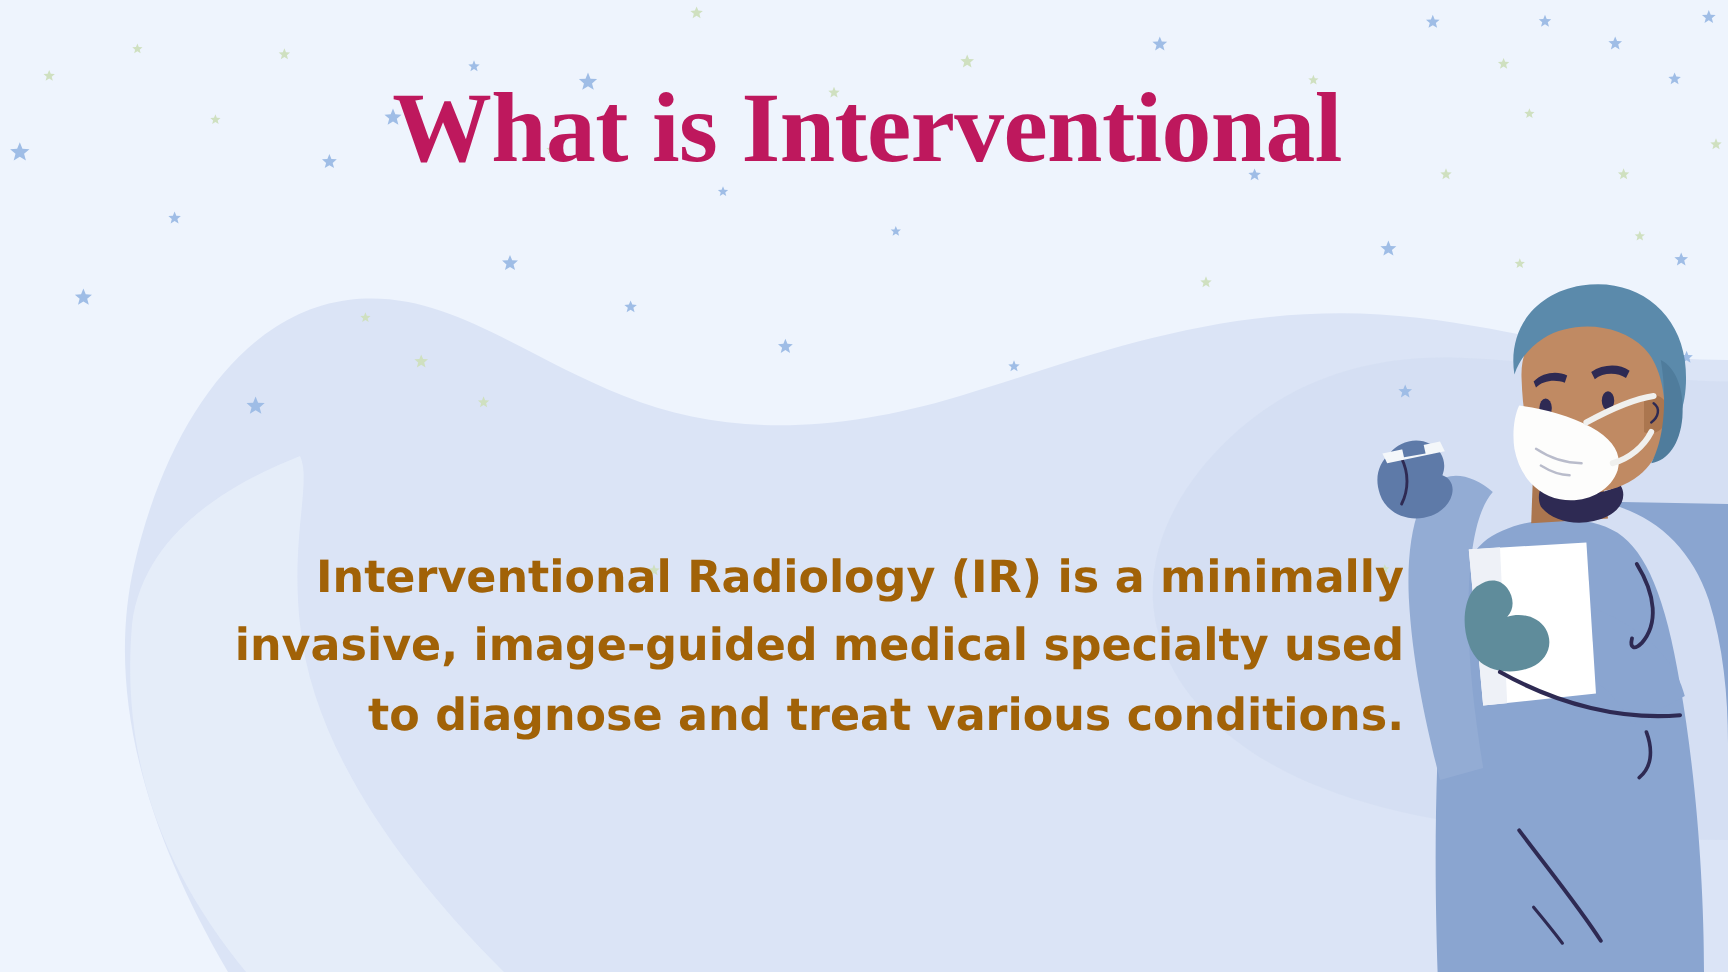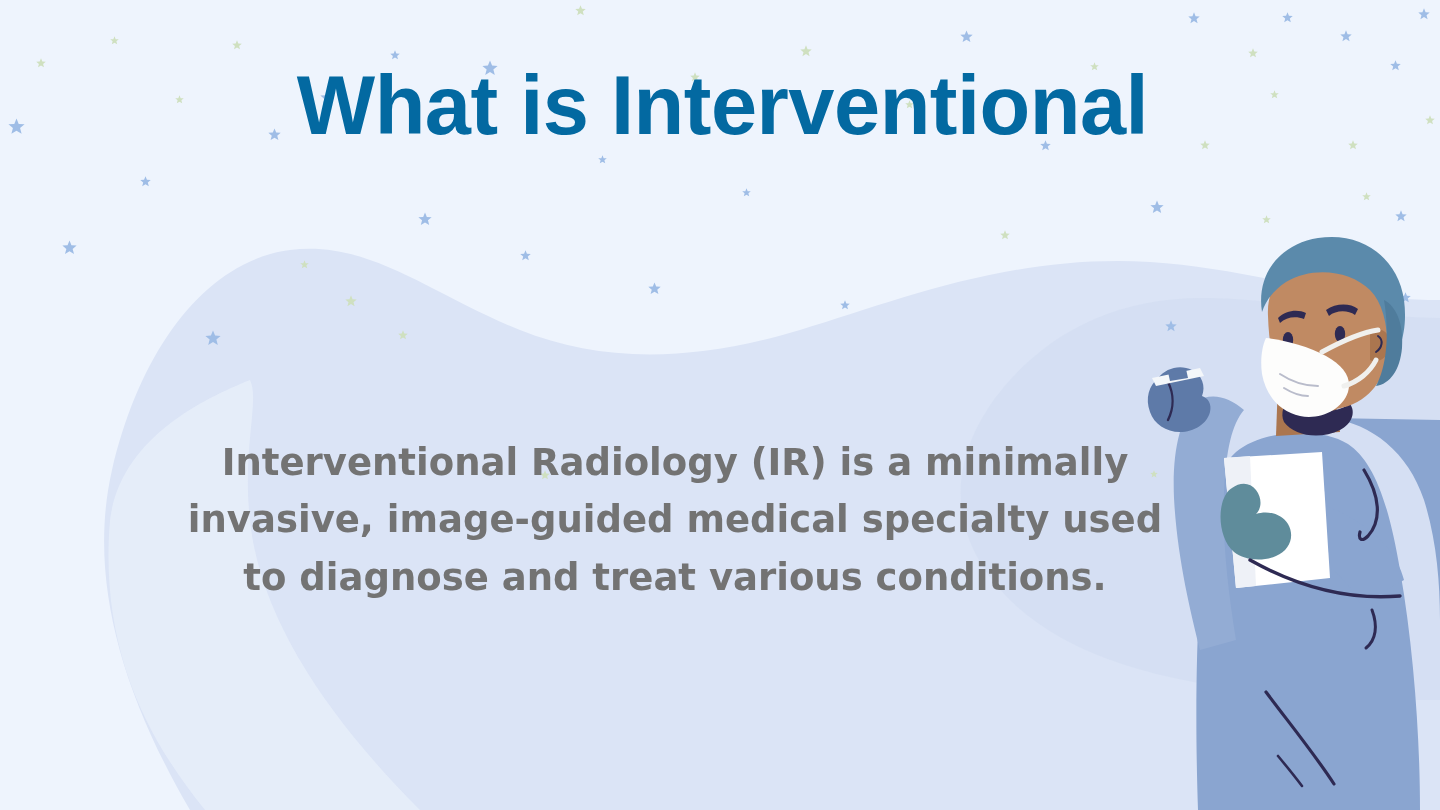--- a/index.html
+++ b/index.html
@@ -24,35 +24,35 @@
   #text-layer {
     position:absolute; inset:0;
     width:1440px; height:810px;
   }
 
   #title {
     position:absolute;
     left:170px; top:62px;
     width:1105px;
     text-align:center;
-    color:#0369a1;
-    font-family:Liberation Sans, sans-serif;
+    color:#be185d;
+    font-family:Liberation Serif, serif;
     font-weight:700;
     font-size:83px;
     line-height:1.07;
     letter-spacing:-0.5px;
   }
   #title .tline { display:block; white-space:nowrap; }
 
   #body-copy {
     position:absolute;
-    left:180px; top:434px;
+    left:180px; top:452px;
     width:990px;
-    text-align:center;
-    color:#737373;
+    text-align:right;
+    color:#a16207;
     font-family:"DejaVu Sans", sans-serif;
     font-weight:700;
     font-size:37px;
     line-height:1.55;
   }
 </style>
 </head>
 <body>
 
 <div id="slide">

